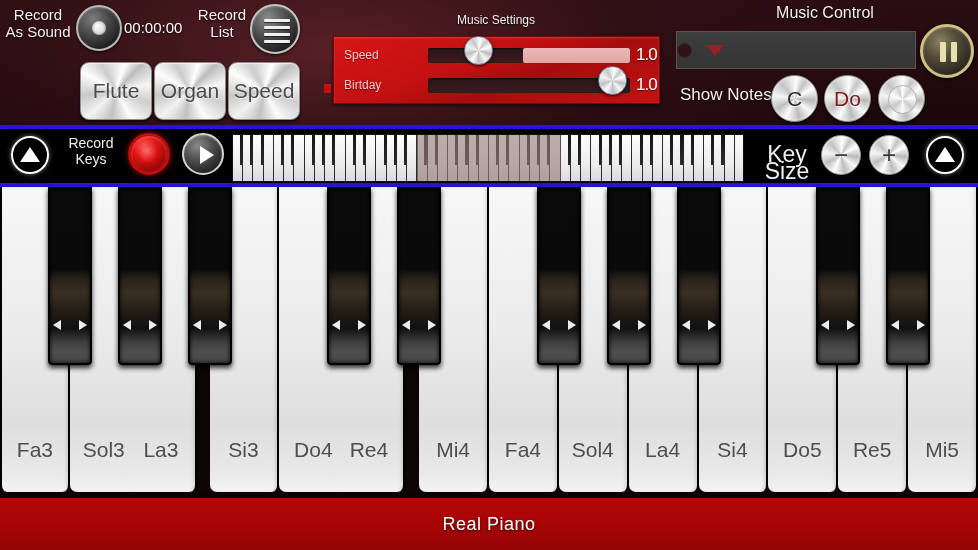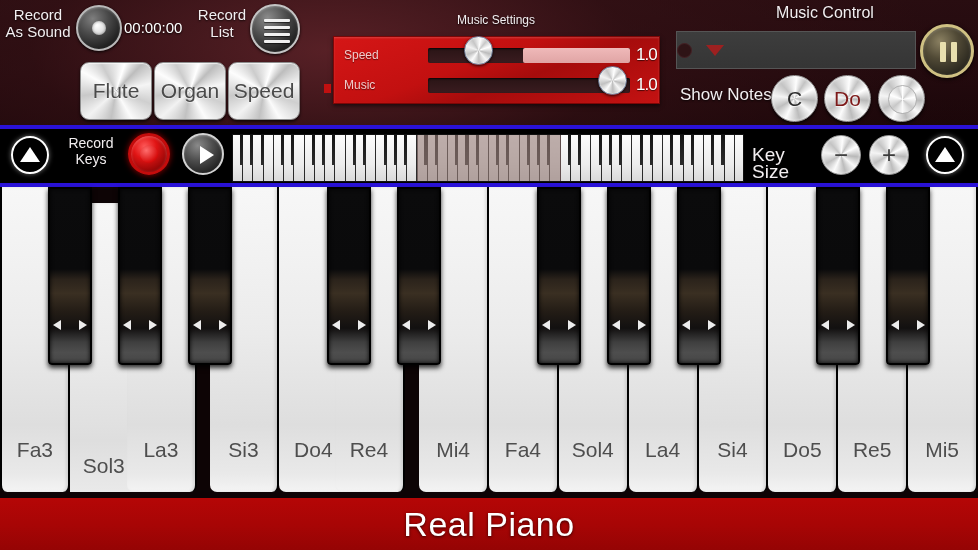--- a/index.html
+++ b/index.html
@@ -223,21 +223,21 @@
     position:absolute; top:0; height:30px; width:6.2px;
     background:linear-gradient(180deg,#141414 0%,#2c2c2c 100%);
   }
   #mini-highlight {
     position:absolute; top:0; height:48px;
     background:rgba(150,125,120,0.62);
     border-left:1px solid rgba(90,70,68,0.7);
     border-right:1px solid rgba(90,70,68,0.7);
   }
 
-  #keysize-label{ position:absolute; left:752px; top:17px; width:70px; font-size:19px; text-align:left;}
+  #keysize-label{ position:absolute; left:752px; top:17px; width:70px; font-size:23px; text-align:center;}
   .ks-btn{
     position:absolute; top:6px; width:40px; height:40px; border-radius:50%;
     background:
       conic-gradient(from 6deg at 50% 50%,
         #fdfdfd 0deg,#c3c3c3 26deg,#ffffff 56deg,#b9b9b9 90deg,#f8f8f8 124deg,
         #bcbcbc 160deg,#fcfcfc 198deg,#bfbfbf 234deg,#f4f4f4 272deg,#c4c4c4 312deg,#fdfdfd 360deg);
     border:1px solid #9a9a9a;
     box-shadow:0 2px 3px rgba(0,0,0,0.7), inset 0 0 3px rgba(255,255,255,0.85);
     display:flex;align-items:center;justify-content:center;
     color:#3a3a3a;font-size:24px;line-height:24px;
@@ -284,21 +284,21 @@
   
   #footer {
     position:absolute; left:0; top:492px; width:978px; height:58px;
     background:#0d0305;
   }
   #footer-band {
     position:absolute; left:0; top:6px; width:978px; height:52px;
     background:linear-gradient(180deg,#b50606 0%, #a80505 50%, #950404 100%);
     display:flex; align-items:center; justify-content:center;
   }
-  #footer-title { color:#fff; font-size:34px; letter-spacing:0.5px;
+  #footer-title { color:#fff; font-size:18px; letter-spacing:0.5px;
     text-shadow:0 1px 3px rgba(0,0,0,0.7); }
 </style>
 </head>
 <body>
 
 <div id="app">
 
   <div id="topbar">
 
     <div id="rec-sound-label" class="lbl-white">
@@ -335,21 +335,21 @@
     <div id="ms-panel">
       <div class="slider-row" id="row-speed">
         <div class="slider-name">Speed</div>
         <div class="slider-track">
           <div class="slider-fill" style="left:47%;width:53%"></div>
         </div>
         <div class="slider-knob" style="left:122px"></div>
         <div class="slider-val">1.0</div>
       </div>
       <div class="slider-row" id="row-volume">
-        <div class="slider-name">Music</div>
+        <div class="slider-name">Birtday</div>
         <div class="slider-track"></div>
         <div class="slider-knob" style="left:256px"></div>
         <div class="slider-val">1.0</div>
       </div>
     </div>
     <div id="ms-dot"></div>
 
     <div id="mc-title" class="lbl-white">Music Control</div>
     <div id="mc-select">
       <span id="mc-dot"></span>
@@ -482,21 +482,21 @@
     </div>
 
     <div class="round-arrow" id="scroll-right"></div>
   </div>
 
   <div id="piano">
     <div id="white-keys-host">
         <div class="wkey" style="left: 0px; width: 69.8571px;">
           <div class="wlabel">Fa3</div>
         </div>
-        <div class="wkey" style="left: 69.8571px; width: 69.8571px; margin-top: 16px;">
+        <div class="wkey" style="left: 69.8571px; width: 69.8571px;">
           <div class="wlabel">Sol3</div>
         </div>
         <div class="wkey" style="left: 127px; width: 69.8571px;">
           <div class="wlabel">La3</div>
         </div>
         <div class="wkey" style="left: 209.571px; width: 69.8571px;">
           <div class="wlabel">Si3</div>
         </div>
         <div class="wkey" style="left: 279.429px; width: 69.8571px;">
           <div class="wlabel">Do4</div>

